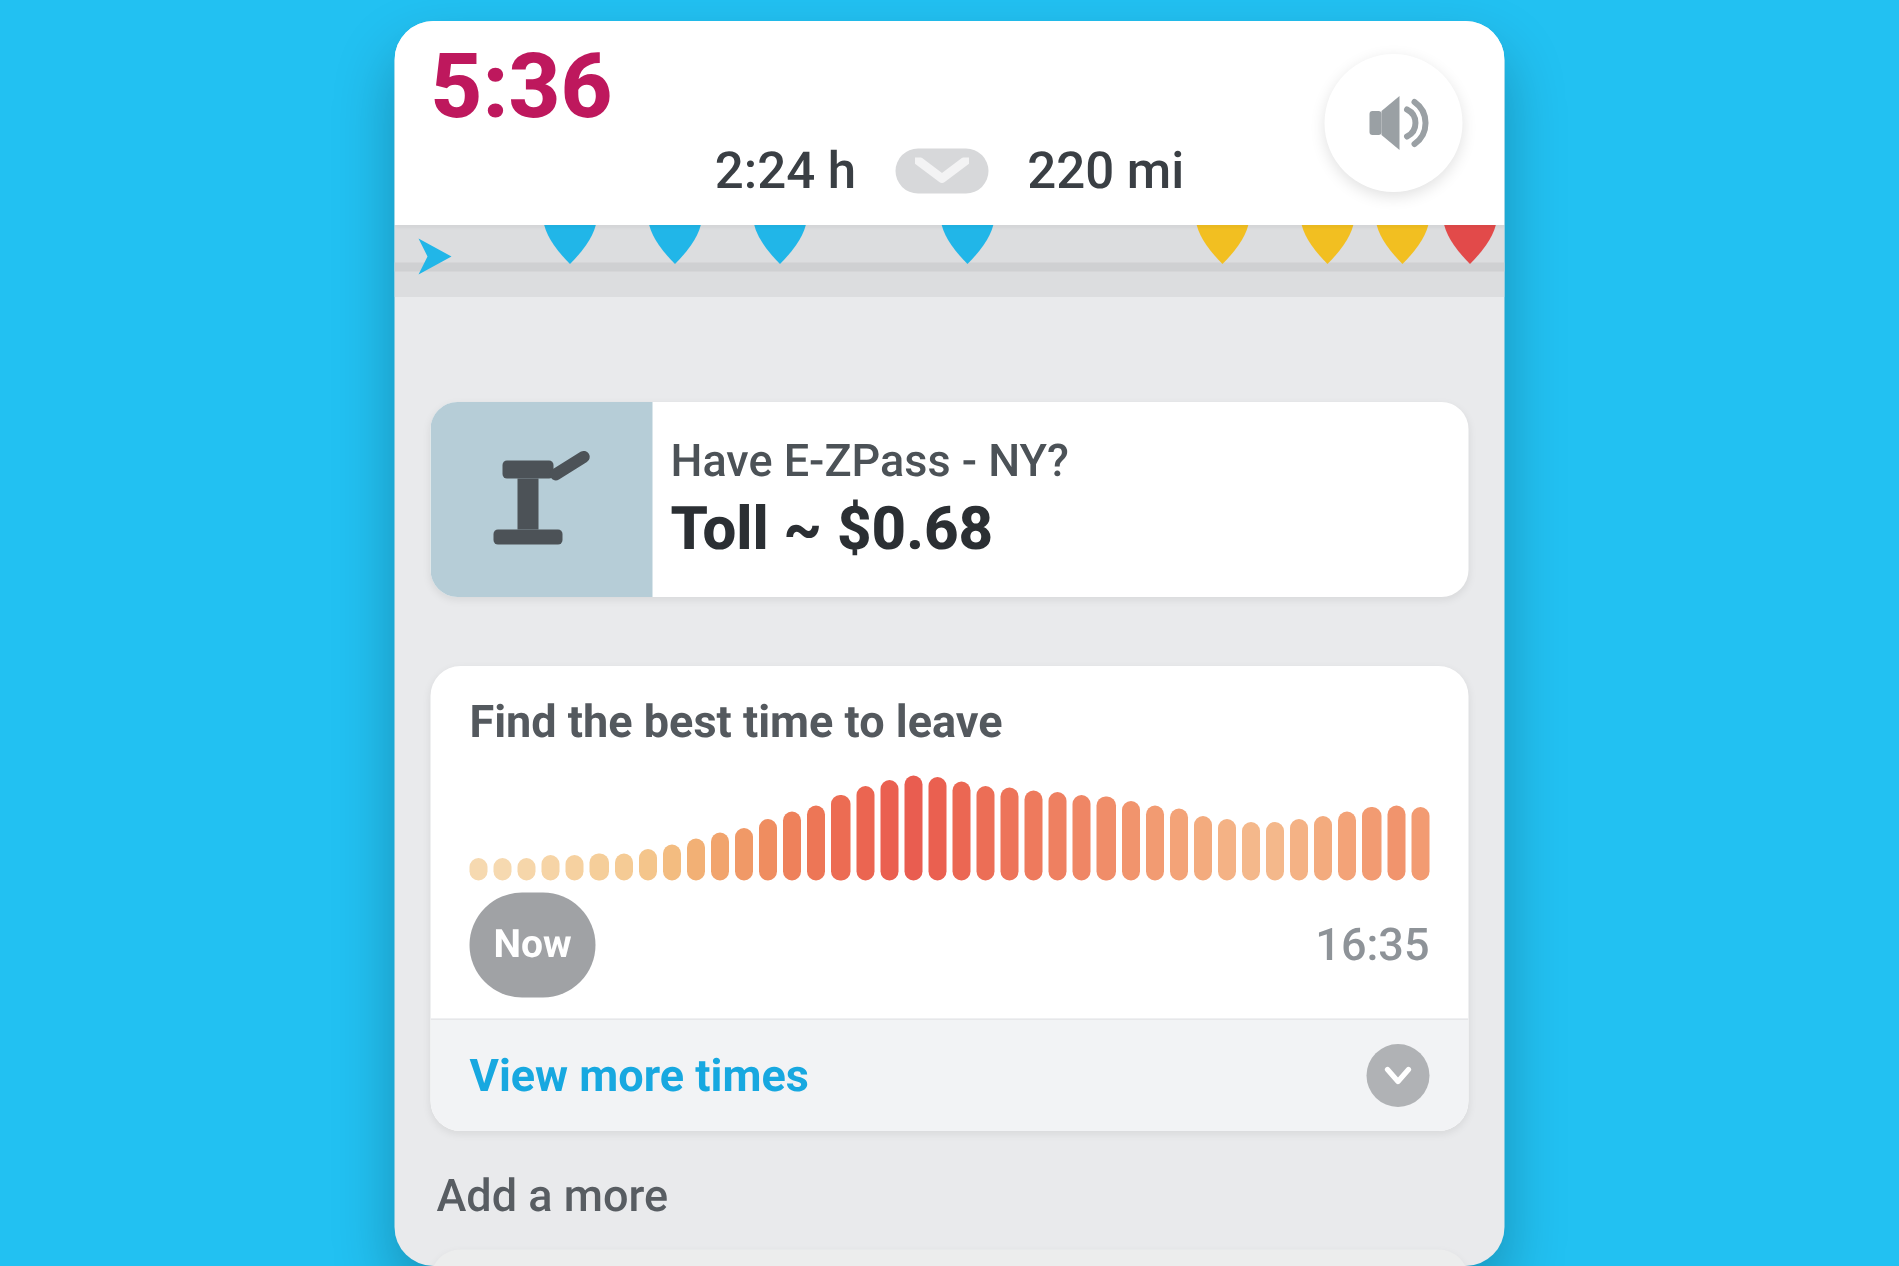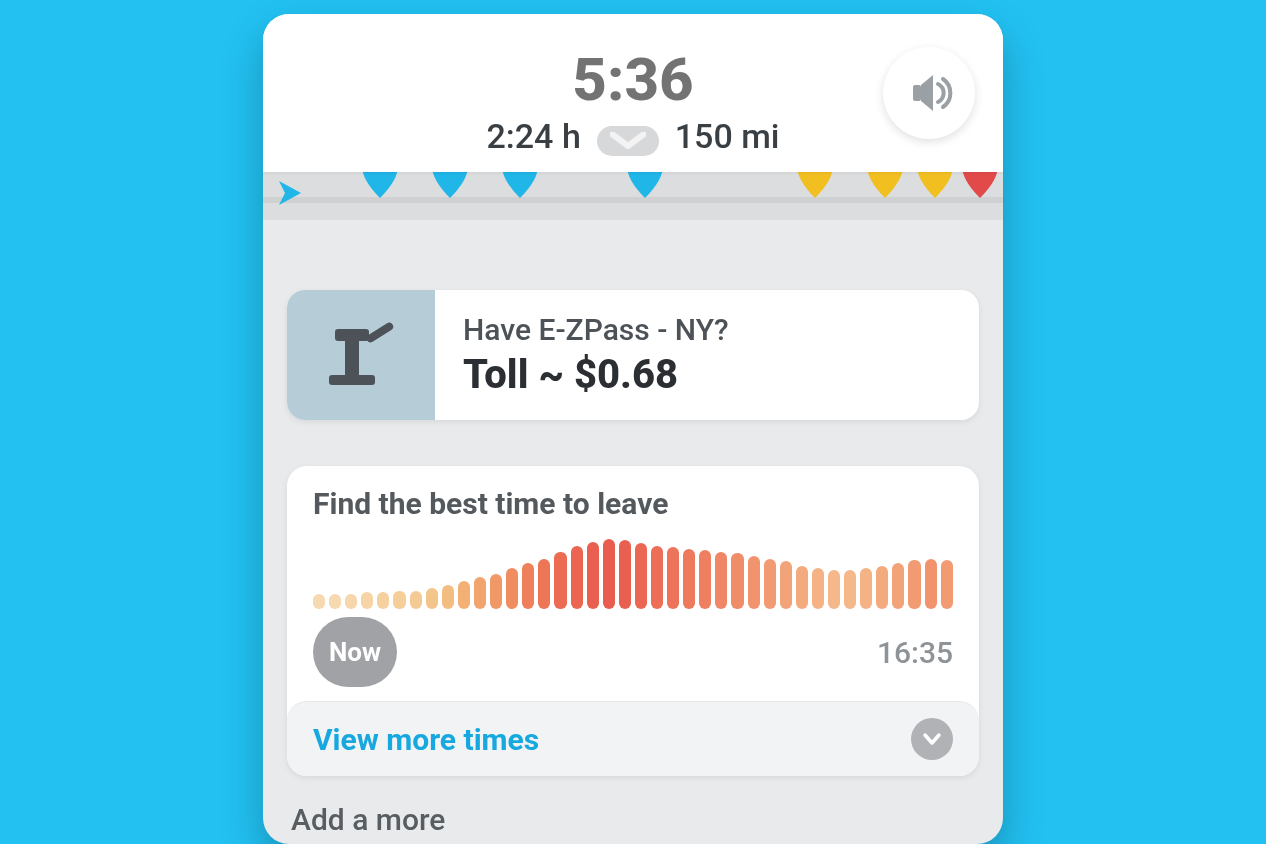--- a/index.html
+++ b/index.html
@@ -24,32 +24,31 @@
 
   
   .header {
     background: #ffffff;
     padding: 14px 24px 16px 24px;
     position: relative;
     box-shadow: 0 2px 2px rgba(0,0,0,0.04);
     z-index: 5;
   }
   .eta {
-    text-align: center;
+    text-align: left;
     font-size: 60px;
     font-weight: 800;
-    color: #737373;
+    color: #be185d;
     line-height: 1;
-    margin-top: 22px;
   }
   .subrow {
     display: flex;
-    align-items: flex-end;
+    align-items: center;
     justify-content: center;
-    gap: 16px;
+    gap: 26px;
     margin-top: 6px;
     color: #3a3f44;
     font-size: 34px;
     font-weight: 500;
   }
   .pill {
     width: 62px;
     height: 30px;
     border-radius: 999px;
     background: #d7d8da;
@@ -111,21 +110,21 @@
   }
   .toll-icon {
     width: 148px;
     background:#b6cdd7;
     display:flex;
     align-items:center;
     justify-content:center;
   }
   .toll-text {
     flex:1;
-    padding: 22px 28px;
+    padding: 22px 12px;
     color:#3a3f44;
   }
   .toll-q { font-size: 30px; font-weight:500; color:#4c5257; }
   .toll-amt { font-size: 40px; font-weight:800; color:#2b2f33; margin-top:4px; }
 
   
   .time-card {
     margin-top: 46px;
     background:#ffffff;
     border-radius:20px;
@@ -161,21 +160,20 @@
   }
   .end-time { color:#8e9398; font-size:30px; font-weight:500; }
   .view-more {
     background:#f2f3f5;
     border-top:1px solid #e6e7e9;
     padding: 16px 26px;
     display:flex;
     align-items:center;
     justify-content:space-between;
     cursor:pointer;
-    border-radius:20px;
   }
   .view-more-label { color:#17a8e0; font-size:30px; font-weight:700; }
   .chev-circle {
     width:42px; height:42px; border-radius:50%;
     background:#b0b2b5;
     display:flex; align-items:center; justify-content:center;
   }
 
   
   .add-stop {
@@ -200,21 +198,21 @@
 
   <div class="header">
     <div class="eta">5:36</div>
     <div class="subrow">
       <span>2:24 h</span>
       <span class="pill">
         <svg width="36" height="18" viewBox="0 0 36 18">
             <path d="M2 2 L18 14 L34 2" fill="none" stroke="#f3f3f4" stroke-width="6" stroke-linecap="round" stroke-linejoin="round"></path>
           </svg>
       </span>
-      <span>150 mi</span>
+      <span>220 mi</span>
     </div>
     <div class="sound-btn">
       <svg width="48" height="48" viewBox="0 0 48 48">
         <rect x="8" y="16" width="8" height="16" rx="2" fill="#9aa0a4"></rect>
         <path d="M16 16 L28 6 V42 L16 32 Z" fill="#9aa0a4"></path>
         <path d="M33 15 a10 10 0 0 1 0 18" fill="none" stroke="#9aa0a4" stroke-width="4" stroke-linecap="round"></path>
         <path d="M38 10 a17 17 0 0 1 0 28" fill="none" stroke="#9aa0a4" stroke-width="4" stroke-linecap="round"></path>
       </svg>
     </div>
   </div>

